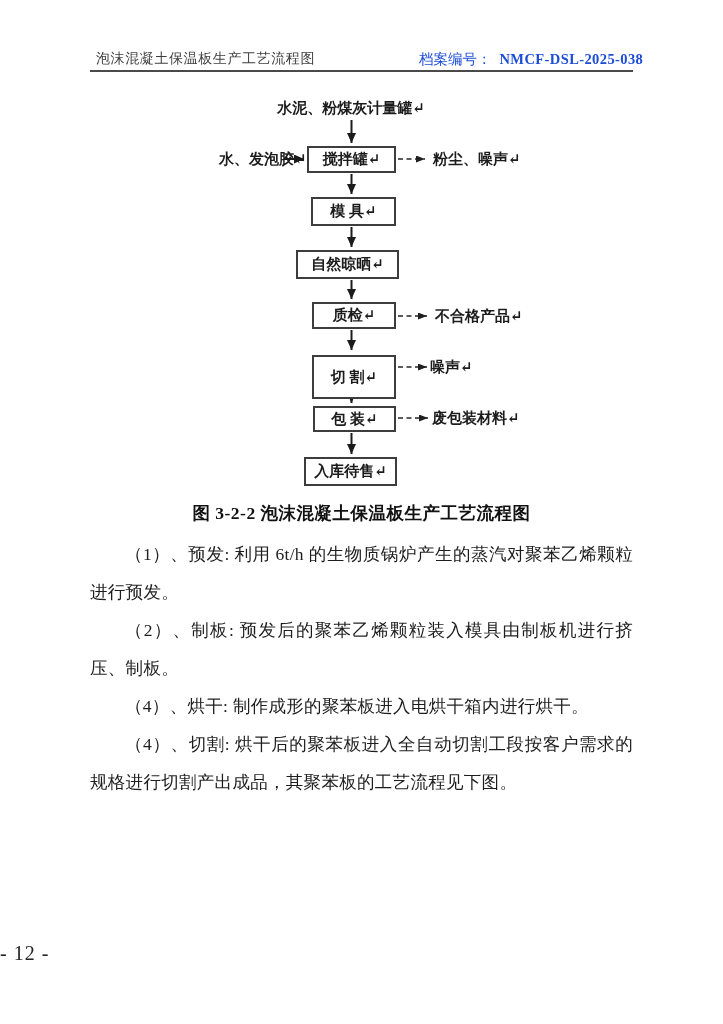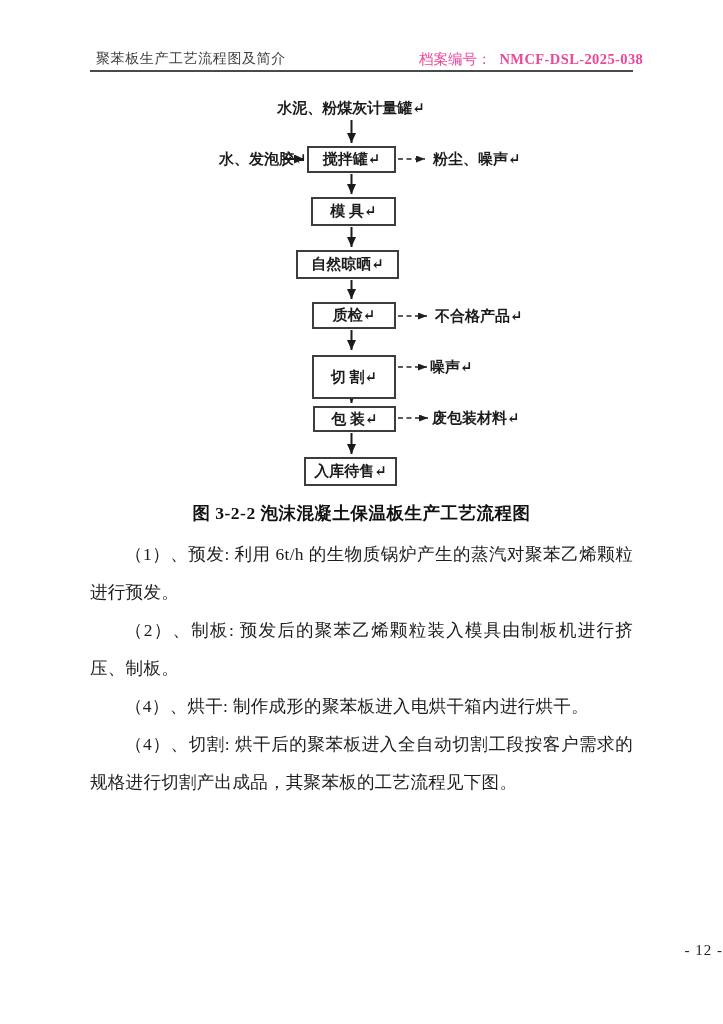--- a/index.html
+++ b/index.html
@@ -13,21 +13,21 @@
     color:#1d1d1d;
   }
   
   .hdr-company{
     position:absolute;left:96px;top:50px;
     font-size:14px;letter-spacing:0.6px;color:#3e3e3e;
     white-space:nowrap;
   }
   .hdr-archive{
     position:absolute;left:419px;top:50px;
-    font-size:14.5px;color:#ec4899;white-space:nowrap;
+    font-size:14.5px;color:#1d4ed8;white-space:nowrap;
   }
   .hdr-archive .num{font-weight:700;letter-spacing:0.4px;margin-left:8px;}
   .hdr-rule{
     position:absolute;left:90px;top:70px;width:543px;height:0;
     border-top:2px solid #4a4a4a;
   }
   
   .flow{position:absolute;left:0;top:0;width:723px;height:500px;}
   .flow svg{position:absolute;left:0;top:95px;pointer-events:none;}
   .fbox{
@@ -65,29 +65,29 @@
   }
   .body-text p{
     margin:0;text-indent:2em;line-height:38px;
     font-size:17.5px;text-align:justify;color:#1d1d1d;
     letter-spacing:0.3px;
   }
   .body-text p.head{font-weight:700;letter-spacing:0.6px;}
   
   .footer{
     position:absolute;left:0;top:942px;width:723px;
-    text-align:right;font-size:15px;color:#222;letter-spacing:1px;
+    text-align:left;font-size:20px;color:#222;letter-spacing:1px;
   }
 </style>
 </head>
 <body>
 
 <div class="page">
 
-  <div class="hdr-company">聚苯板生产工艺流程图及简介</div>
+  <div class="hdr-company">泡沫混凝土保温板生产工艺流程图</div>
   <div class="hdr-archive">
     <span>档案编号：</span><span class="num">NMCF-DSL-2025-038</span>
   </div>
   <div class="hdr-rule"></div>
 
   <div class="flow">
 
     <svg width="723" height="400" viewBox="0 0 723 400">
       <defs>
         <marker id="ahS" markerUnits="userSpaceOnUse" markerWidth="11" markerHeight="9" refX="10" refY="4.5" orient="auto">

